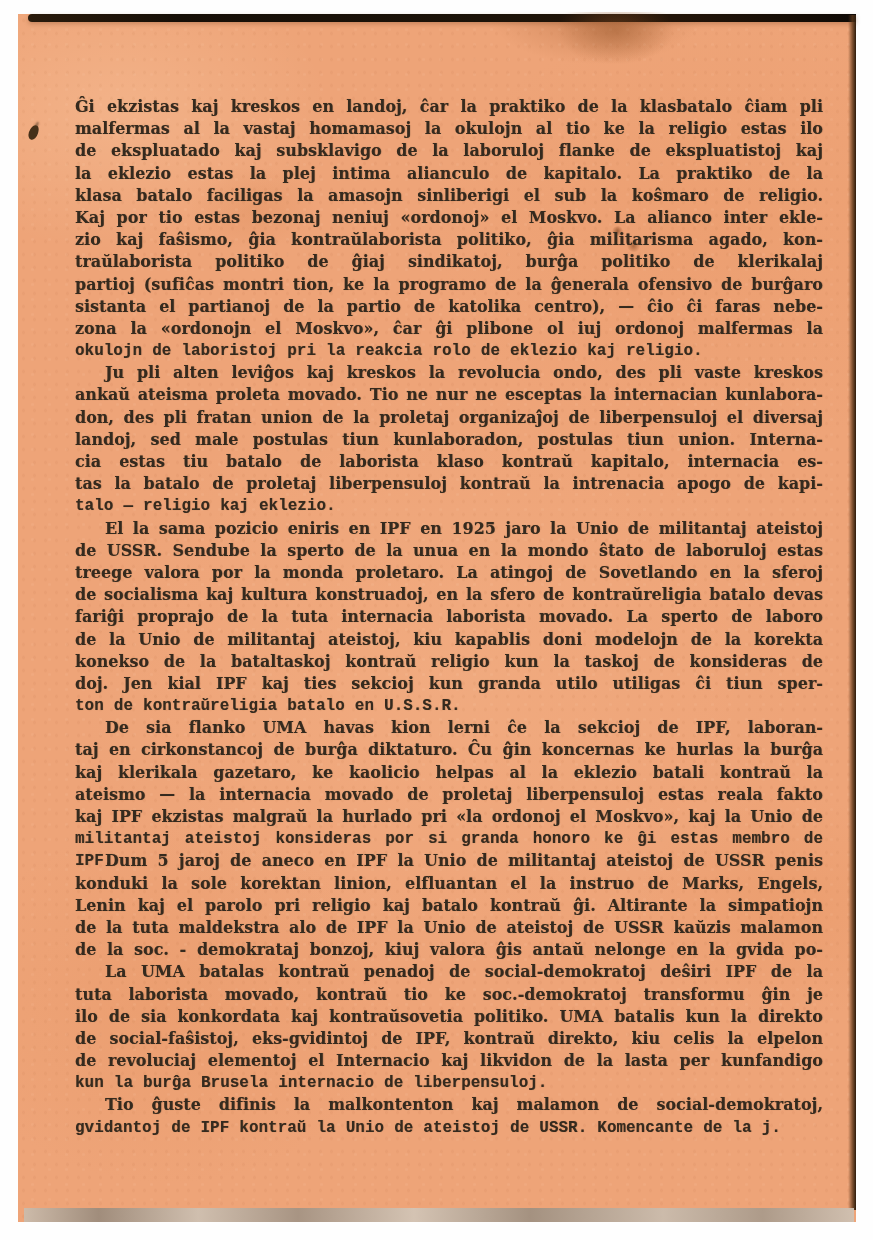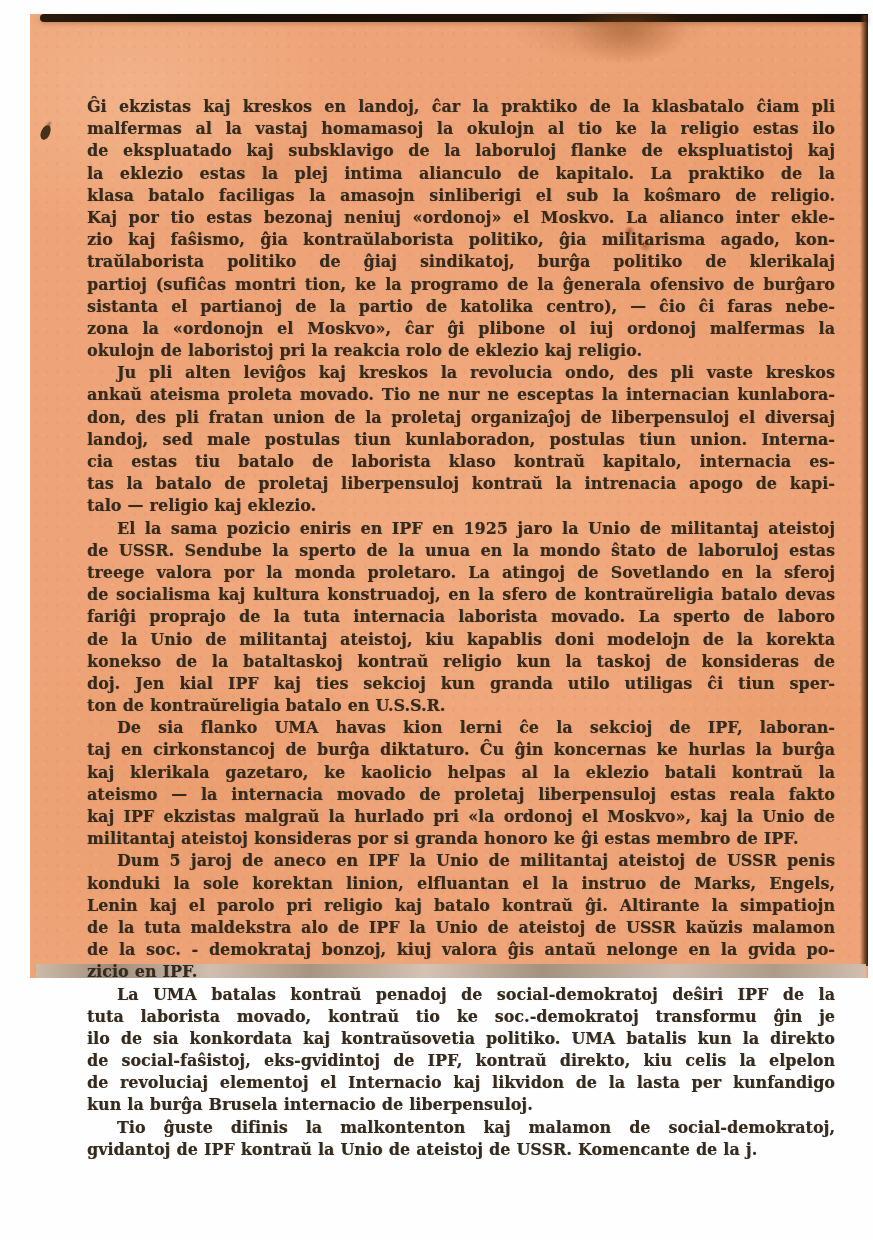--- a/index.html
+++ b/index.html
@@ -5,21 +5,21 @@
   * { margin:0; padding:0; box-sizing:border-box; }
   html,body { width:873px; height:1240px; }
   body {
     position:relative;
     background:#ffffff;
     font-family:"DejaVu Serif", serif;
     overflow:hidden;
   }
   .scan-bg { position:absolute; inset:0; background:#fefefe; }
   .paper {
-    position:absolute; left:30px; top:14px; width:838px; height:964px;
+    position:absolute; left:18px; top:14px; width:838px; height:1208px;
     background-color:#eea478;
     background-image:
       radial-gradient(ellipse 300px 200px at 12% 8%, rgba(255,216,180,.28), transparent 70%),
       radial-gradient(ellipse 420px 300px at 85% 18%, rgba(228,138,82,.18), transparent 72%),
       radial-gradient(ellipse 520px 420px at 50% 55%, rgba(255,204,164,.16), transparent 70%),
       radial-gradient(ellipse 320px 260px at 18% 82%, rgba(219,128,70,.16), transparent 70%),
       radial-gradient(ellipse 220px 160px at 92% 74%, rgba(224,134,76,.20), transparent 70%),
       radial-gradient(ellipse 150px 70px at 69% 0%, rgba(158,88,44,.38), transparent 72%),
       radial-gradient(ellipse 90px 60px at 28% 16%, rgba(200,115,60,.18), transparent 70%);
   }
@@ -68,21 +68,21 @@
     position:absolute; left:57px; top:82px; width:748px;
     color:#352a1e; font-size:15.8px; font-weight:bold;
   }
   .line {
     height:22.2px; line-height:22.2px;
     text-align:justify; text-align-last:justify;
     letter-spacing:.1px; word-spacing:.5px;
     text-shadow:.4px .4px .7px rgba(52,40,26,.5);
     overflow:visible; white-space:normal;
   }
-  .line.last { text-align-last:left; }
+  .line.last { text-align-last:left;font-family:Liberation Mono, monospace; }
   .line.indent { text-indent:30px; }
 </style>
 </head>
 <body>
 
 <div class="scan-bg"></div>
 
 <div class="paper">
   <div class="top-edge"></div>
   <div class="right-edge"></div>
@@ -133,21 +133,20 @@
         <div class="line">ateismo — la internacia movado de proletaj liberpensuloj estas reala fakto</div>
         <div class="line">kaj IPF ekzistas malgraŭ la hurlado pri «la ordonoj el Moskvo», kaj la Unio de</div>
         <div class="line last">militantaj ateistoj konsideras por si granda honoro ke ĝi estas membro de IPF.</div>
       </div>
       <div class="paragraph">
         <div class="line indent">Dum 5 jaroj de aneco en IPF la Unio de militantaj ateistoj de USSR penis</div>
         <div class="line">konduki la sole korektan linion, elfluantan el la instruo de Marks, Engels,</div>
         <div class="line">Lenin kaj el parolo pri religio kaj batalo kontraŭ ĝi. Altirante la simpatiojn</div>
         <div class="line">de la tuta maldekstra alo de IPF la Unio de ateistoj de USSR kaŭzis malamon</div>
         <div class="line">de la soc. - demokrataj bonzoj, kiuj valora ĝis antaŭ nelonge en la gvida po-</div>
-        <div class="line last">zicio en IPF.</div>
       </div>
       <div class="paragraph">
         <div class="line indent">La UMA batalas kontraŭ penadoj de social-demokratoj deŝiri IPF de la</div>
         <div class="line">tuta laborista movado, kontraŭ tio ke soc.-demokratoj transformu ĝin je</div>
         <div class="line">ilo de sia konkordata kaj kontraŭsovetia politiko. UMA batalis kun la direkto</div>
         <div class="line">de social-faŝistoj, eks-gvidintoj de IPF, kontraŭ direkto, kiu celis la elpelon</div>
         <div class="line">de revoluciaj elementoj el Internacio kaj likvidon de la lasta per kunfandigo</div>
         <div class="line last">kun la burĝa Brusela internacio de liberpensuloj.</div>
       </div>
       <div class="paragraph">

